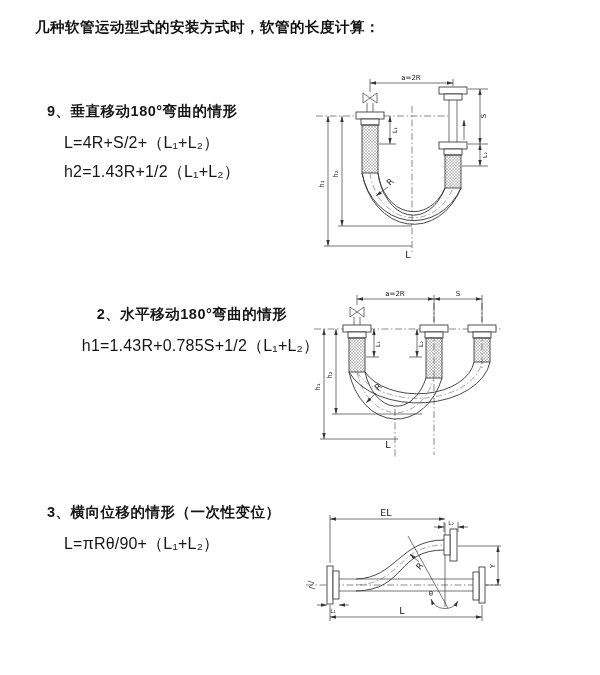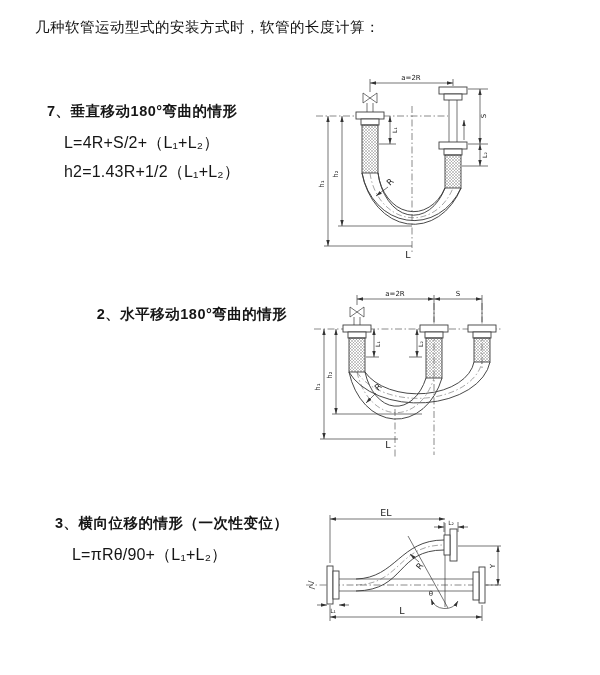--- a/index.html
+++ b/index.html
@@ -3,26 +3,26 @@
 <meta charset="utf-8">
 <style>
   html,body{margin:0;padding:0;}
   body{
     width:600px;height:675px;position:relative;background:#ffffff;
     font-family:"Liberation Sans","DejaVu Sans",sans-serif;
     color:#161616;overflow:hidden;
   }
   .title{
     position:absolute;left:35px;top:18px;
-    font-size:14.5px;font-weight:400;letter-spacing:.5px;color:#111;
+    font-size:14.5px;font-weight:700;letter-spacing:.5px;color:#111;
   }
   .section{position:absolute;left:47px;width:290px;}
   .sec1{top:103px;}
   .sec2{top:306px;text-align:center;}
-  .sec3{top:515px;margin-left:8px;}
+  .sec3{top:504px;}
   .heading{font-size:14.5px;font-weight:700;letter-spacing:.5px;line-height:1.15;margin:0 0 14px 0;}
   .formula{font-size:16px;font-weight:500;letter-spacing:.2px;line-height:1.15;margin:0 0 11px 17px;white-space:nowrap;}
   .diag{position:absolute;}
   #d1{left:312px;top:70px;}
   #d2{left:310px;top:287px;}
   #d3{left:298px;top:505px;}
   
   .dln{stroke:#3a3a3a;stroke-width:.7;fill:none;}           
   .cln{stroke:#4a4a4a;stroke-width:.65;fill:none;stroke-dasharray:7 2.5 1.5 2.5;} 
   .hos{stroke:#3f3f3f;stroke-width:.95;fill:none;}          
@@ -33,27 +33,28 @@
   svg text.big{font-size:9.5px;}
   svg text.mid{font-size:8.5px;}
   svg text.sm{font-size:6px;}
 </style>
 </head>
 <body>
 
 <div class="title">几种软管运动型式的安装方式时，软管的长度计算：</div>
 
 <div class="section sec1">
-  <div class="heading">7、垂直移动180°弯曲的情形</div>
+  <div class="heading">9、垂直移动180°弯曲的情形</div>
   <div class="formula">L=4R+S/2+（L₁+L₂）</div>
   <div class="formula">h2=1.43R+1/2（L₁+L₂）</div>
 </div>
 
 <div class="section sec2">
   <div class="heading">2、水平移动180°弯曲的情形</div>
+  <div class="formula">h1=1.43R+0.785S+1/2（L₁+L₂）</div>
 </div>
 
 <div class="section sec3">
   <div class="heading">3、横向位移的情形（一次性变位）</div>
   <div class="formula">L=πRθ/90+（L₁+L₂）</div>
 </div>
 
 <svg id="d1" class="diag" width="280" height="192" viewBox="0 0 280 192">
   <defs>
     <marker id="ar" markerUnits="userSpaceOnUse" markerWidth="6" markerHeight="5" refX="6" refY="2.5" orient="auto-start-reverse">

